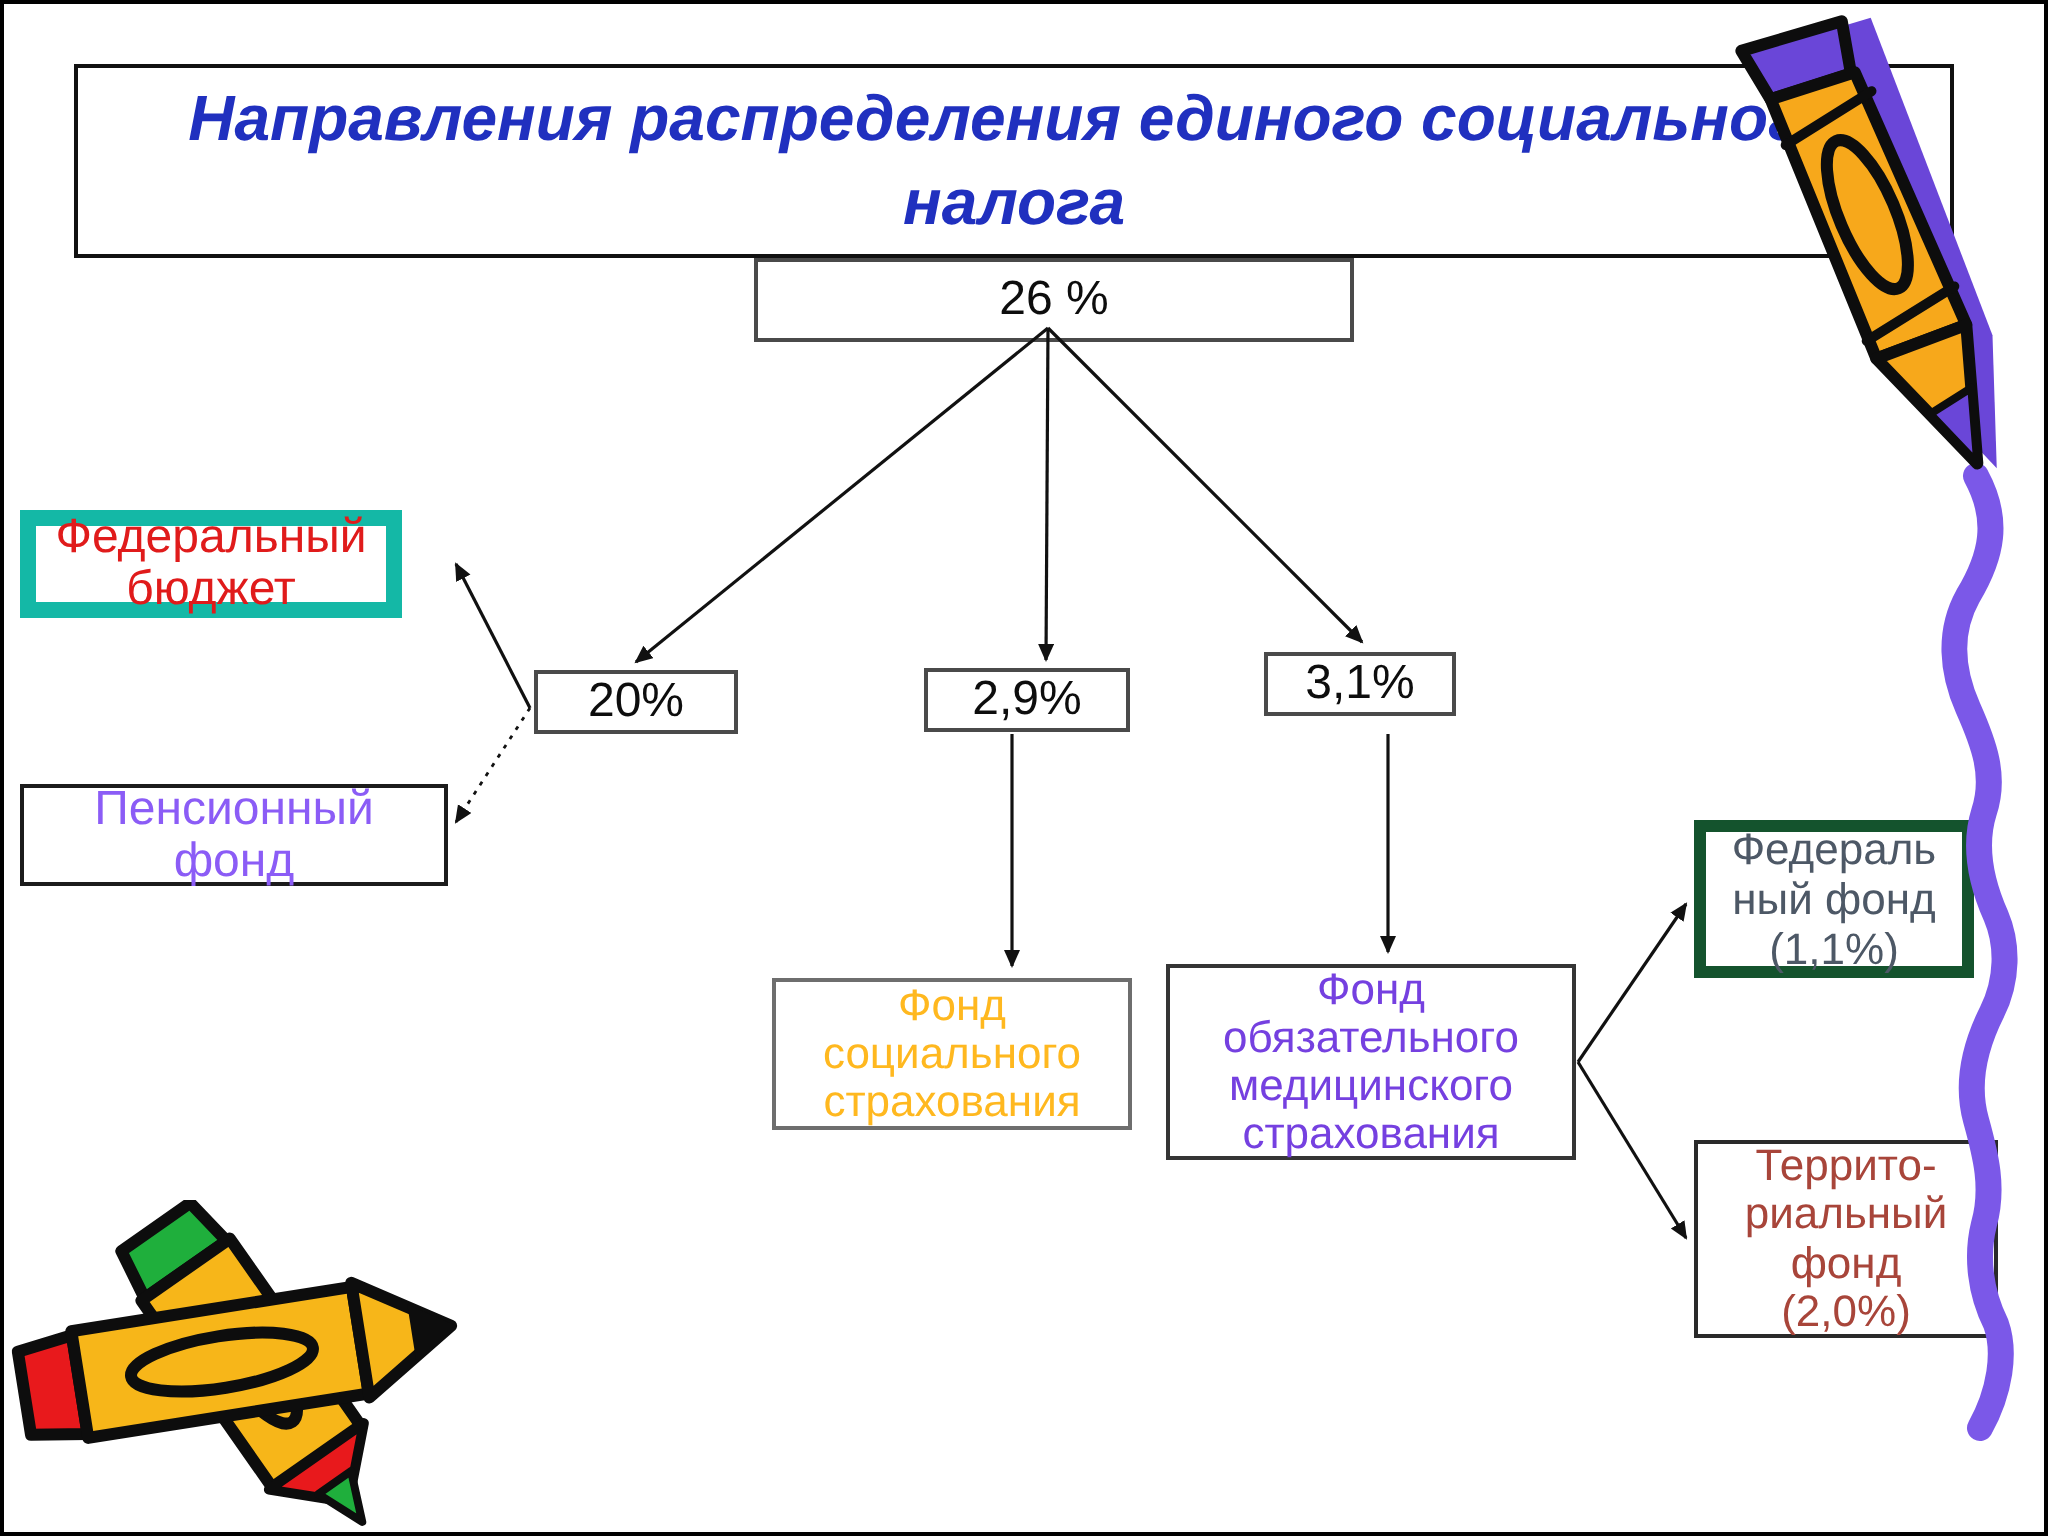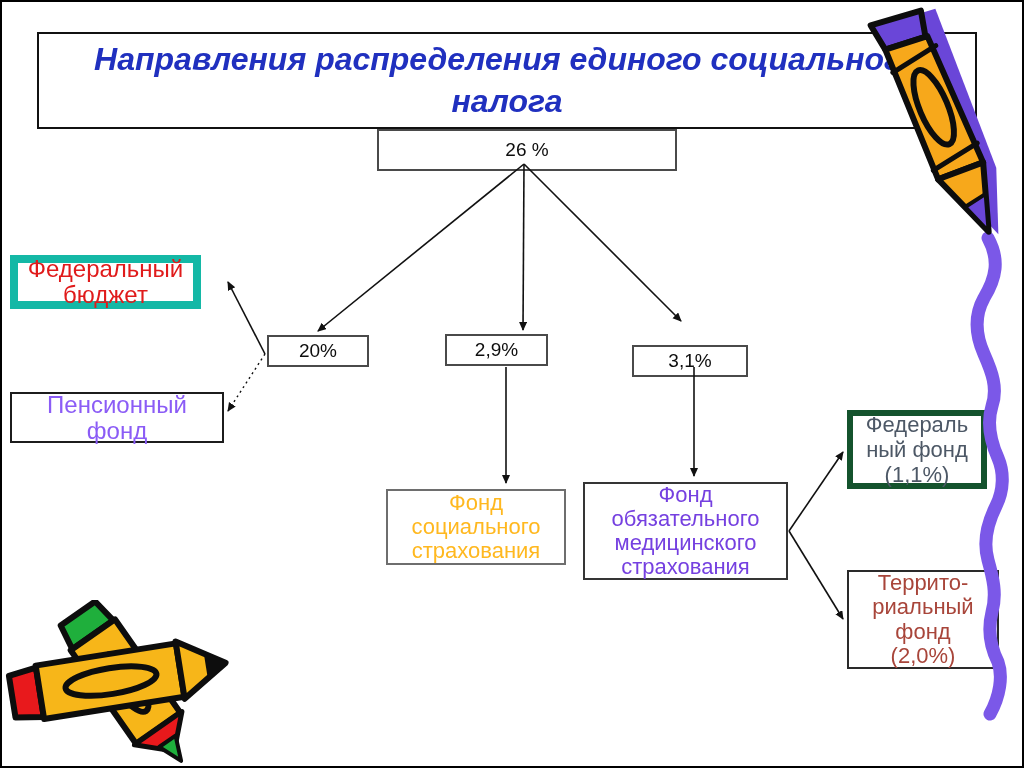--- a/index.html
+++ b/index.html
@@ -9,25 +9,25 @@
     font-family:"Liberation Sans", sans-serif;
   }
   .nodebox{
     position:absolute;background:#fff;display:flex;align-items:center;justify-content:center;
     text-align:center;white-space:pre-line;box-sizing:border-box;z-index:2;
   }
   .title-box{
     left:35px;top:30px;width:940px;height:97px;border:2px solid #111;
     font-size:32px;font-weight:bold;font-style:italic;line-height:1.3;z-index:1;
   }
-  .rate{font-size:19px;color:#0d0d0d;border:2px solid #4a4a4a;}
+  .rate{font-size:24px;color:#0d0d0d;border:2px solid #4a4a4a;}
   #box-root{left:375px;top:127px;width:300px;height:42px;}
   #box-rate20{left:265px;top:333px;width:102px;height:32px;}
-  #box-rate29{left:443px;top:332px;width:103px;height:32px;}
-  #box-rate31{left:630px;top:343px;width:116px;height:32px;}
+  #box-rate29{left:460px;top:332px;width:103px;height:32px;}
+  #box-rate31{left:630px;top:324px;width:96px;height:32px;}
   #box-federal-budget{left:8px;top:253px;width:191px;height:54px;border:8px solid #14b8a6;font-size:24px;line-height:1.08;}
   #box-pension-fund{left:8px;top:390px;width:214px;height:51px;border:2px solid #1c1c1c;font-size:24px;line-height:1.08;}
   #box-social-fund{left:384px;top:487px;width:180px;height:76px;border:2px solid #6e6e6e;font-size:22px;line-height:1.1;}
   #box-medical-fund{left:581px;top:480px;width:205px;height:98px;border:2px solid #353535;font-size:22px;line-height:1.1;}
   #box-federal-fund{left:845px;top:408px;width:140px;height:79px;border:6px solid #14532d;font-size:22px;line-height:1.15;}
   #box-territorial-fund{left:845px;top:568px;width:152px;height:99px;border:2px solid #2a2a2a;font-size:22px;line-height:1.1;justify-content:center;}
   .overlay{position:absolute;left:0;top:0;z-index:3;pointer-events:none;}
   .clipart{position:absolute;z-index:4;pointer-events:none;}
 </style>
 </head>

